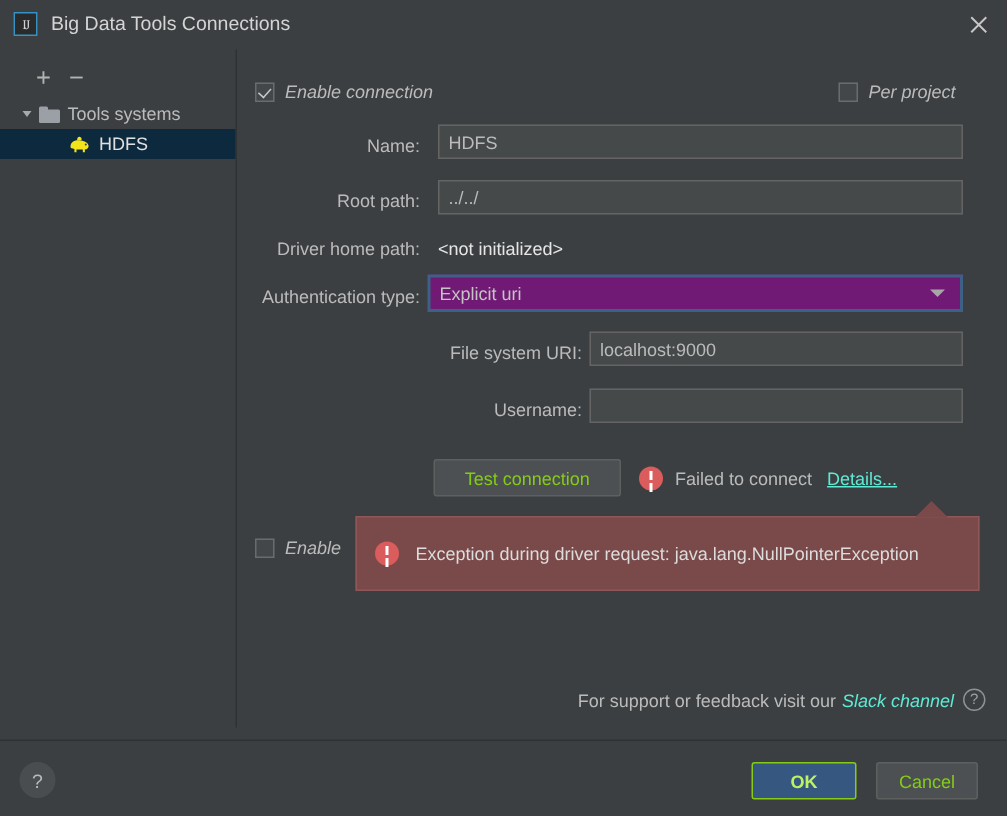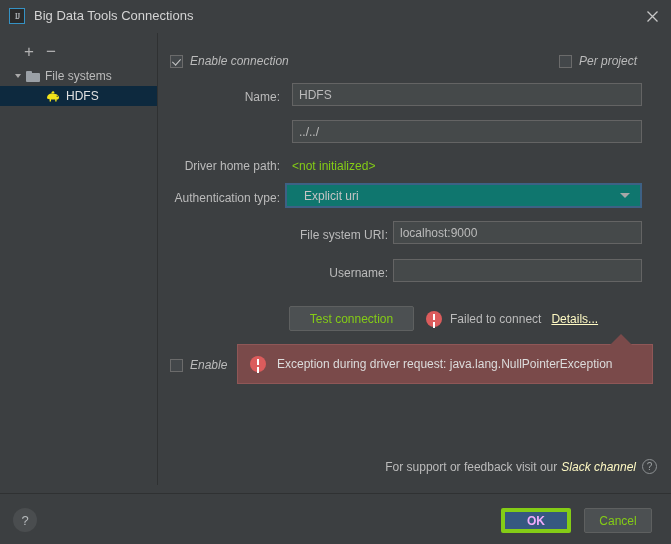--- a/index.html
+++ b/index.html
@@ -154,21 +154,21 @@
     left: 158px; top: 31px;
     width: 513px; height: 457px;
   }
   .lbl {
     position: absolute;
     font-size: 12px;
     color: #bbbbbb;
     white-space: nowrap;
   }
   .lbl.right { text-align: right; }
-  .lbl.muted { color: #84cc16; }
+  .lbl.muted { color: #e5e5e5; }
 
   .check {
     position: absolute;
     display: flex;
     align-items: center;
   }
   .check .box {
     width: 13px; height: 13px;
     border: 1px solid #6b6b6b;
     background: #43474a;
@@ -201,25 +201,25 @@
     color: #bbbbbb;
     font-family: "Liberation Sans", sans-serif;
     font-size: 12px;
     padding: 0 6px;
     outline: none;
   }
 
   .combo {
     position: absolute;
     box-sizing: border-box;
-    background: #0f766e;
+    background: #701a75;
     border: 2px solid #3d6185;
     display: flex;
     align-items: center;
-    padding: 0 17px;
+    padding: 0 6px;
     color: #c4c4c4;
     font-size: 12px;
   }
   .combo .arrow {
     position: absolute;
     right: 10px;
     width: 0; height: 0;
     border-left: 5px solid transparent;
     border-right: 5px solid transparent;
     border-top: 5px solid #a7a7a7;
@@ -233,22 +233,22 @@
     border-radius: 2px;
     color: #84cc16;
     font-size: 12px;
     display: flex;
     align-items: center;
     justify-content: center;
     font-family: "Liberation Sans", sans-serif;
   }
   .btn.primary {
     background: #365880;
-    border: 4px solid #84cc16;
-    color: #f0abfc;
+    border: 1px solid #84cc16;
+    color: #bef264;
   }
 
   .err-icon {
     width: 16px; height: 16px;
     border-radius: 50%;
     background: #db5c5c;
     position: relative;
     flex: 0 0 auto;
   }
   .err-icon::after {
@@ -264,33 +264,33 @@
     display: flex;
     align-items: center;
   }
   .status-text {
     margin-left: 8px;
     font-size: 12px;
     color: #bbbbbb;
     white-space: nowrap;
   }
   .link {
-    color: #fef9c3;
+    color: #5eead4;
     text-decoration: underline;
     font-size: 12px;
     cursor: pointer;
     white-space: nowrap;
   }
   .link.plain { text-decoration: none; }
 
   
   .balloon {
     position: absolute;
     left: 237px; top: 344px;
-    width: 416px; height: 40px;
+    width: 416px; height: 50px;
     background: #7a4a4a;
     border: 1px solid #8f5757;
     box-sizing: border-box;
     display: flex;
     align-items: center;
     padding-left: 12px;
     z-index: 30;
   }
   .balloon .arrow-up {
     position: absolute;
@@ -370,21 +370,21 @@
       <div class="tb-btn">+</div>
       <div class="tb-btn">−</div>
     </div>
     <div class="tree">
       <div class="tree-row">
         <span class="tri"></span>
         <span class="folder-icon">
           <span class="tab"></span>
             <span class="body"></span>
         </span>
-        <span>File systems</span>
+        <span>Tools systems</span>
       </div>
       <div class="tree-row child selected">
         <span class="hadoop-icon">
           <svg width="14" height="13" viewBox="0 0 14 13">
             <path d="M1 8 C1 5 3 3.5 6 3.5 C9 3.5 12.5 4.5 13 7 C13.3 8.6 12 9.6 10.6 9.6 L10.6 11.5 L9.2 11.5 L9.2 9.6 L5 9.6 L5 11.5 L3.6 11.5 L3.6 9.3 C2 9 1 8.8 1 8 Z" fill="#f2e31a"></path>
             <path d="M5.5 3.6 C5.2 2 6.2 1 7.4 1.3 C8.3 1.5 8.6 2.4 8.3 3.3" fill="#f2e31a"></path>
             <circle cx="11.2" cy="6.3" r="0.7" fill="#3c3f41"></circle>
           </svg>
         </span>
         <span>HDFS</span>
@@ -401,20 +401,21 @@
     </div>
 
     <div class="check" style="left:401px; top:23px;">
       <span class="box"></span>
       <span class="txt">Per project</span>
     </div>
 
     <div class="lbl right" style="left:2px; top:59px; width:120px;">Name:</div>
     <input class="tf" style="left: 134px; top: 52px; width: 350px; height: 23px;" value="HDFS">
 
+    <div class="lbl right" style="left:2px; top:96px; width:120px;">Root path:</div>
     <input class="tf" style="left: 134px; top: 89px; width: 350px; height: 23px;" value="../../">
 
     <div class="lbl right" style="left:2px; top:128px; width:120px;">Driver home path:</div>
     <div class="lbl muted" style="left:134px; top:128px;">&lt;not initialized&gt;</div>
 
     <div class="lbl right" style="left:2px; top:160px; width:120px;">Authentication type:</div>
     <div class="combo" style="left:127px; top:152px; width:357px; height:25px;">
       <span>Explicit uri</span>
       <span class="arrow"></span>
     </div>

